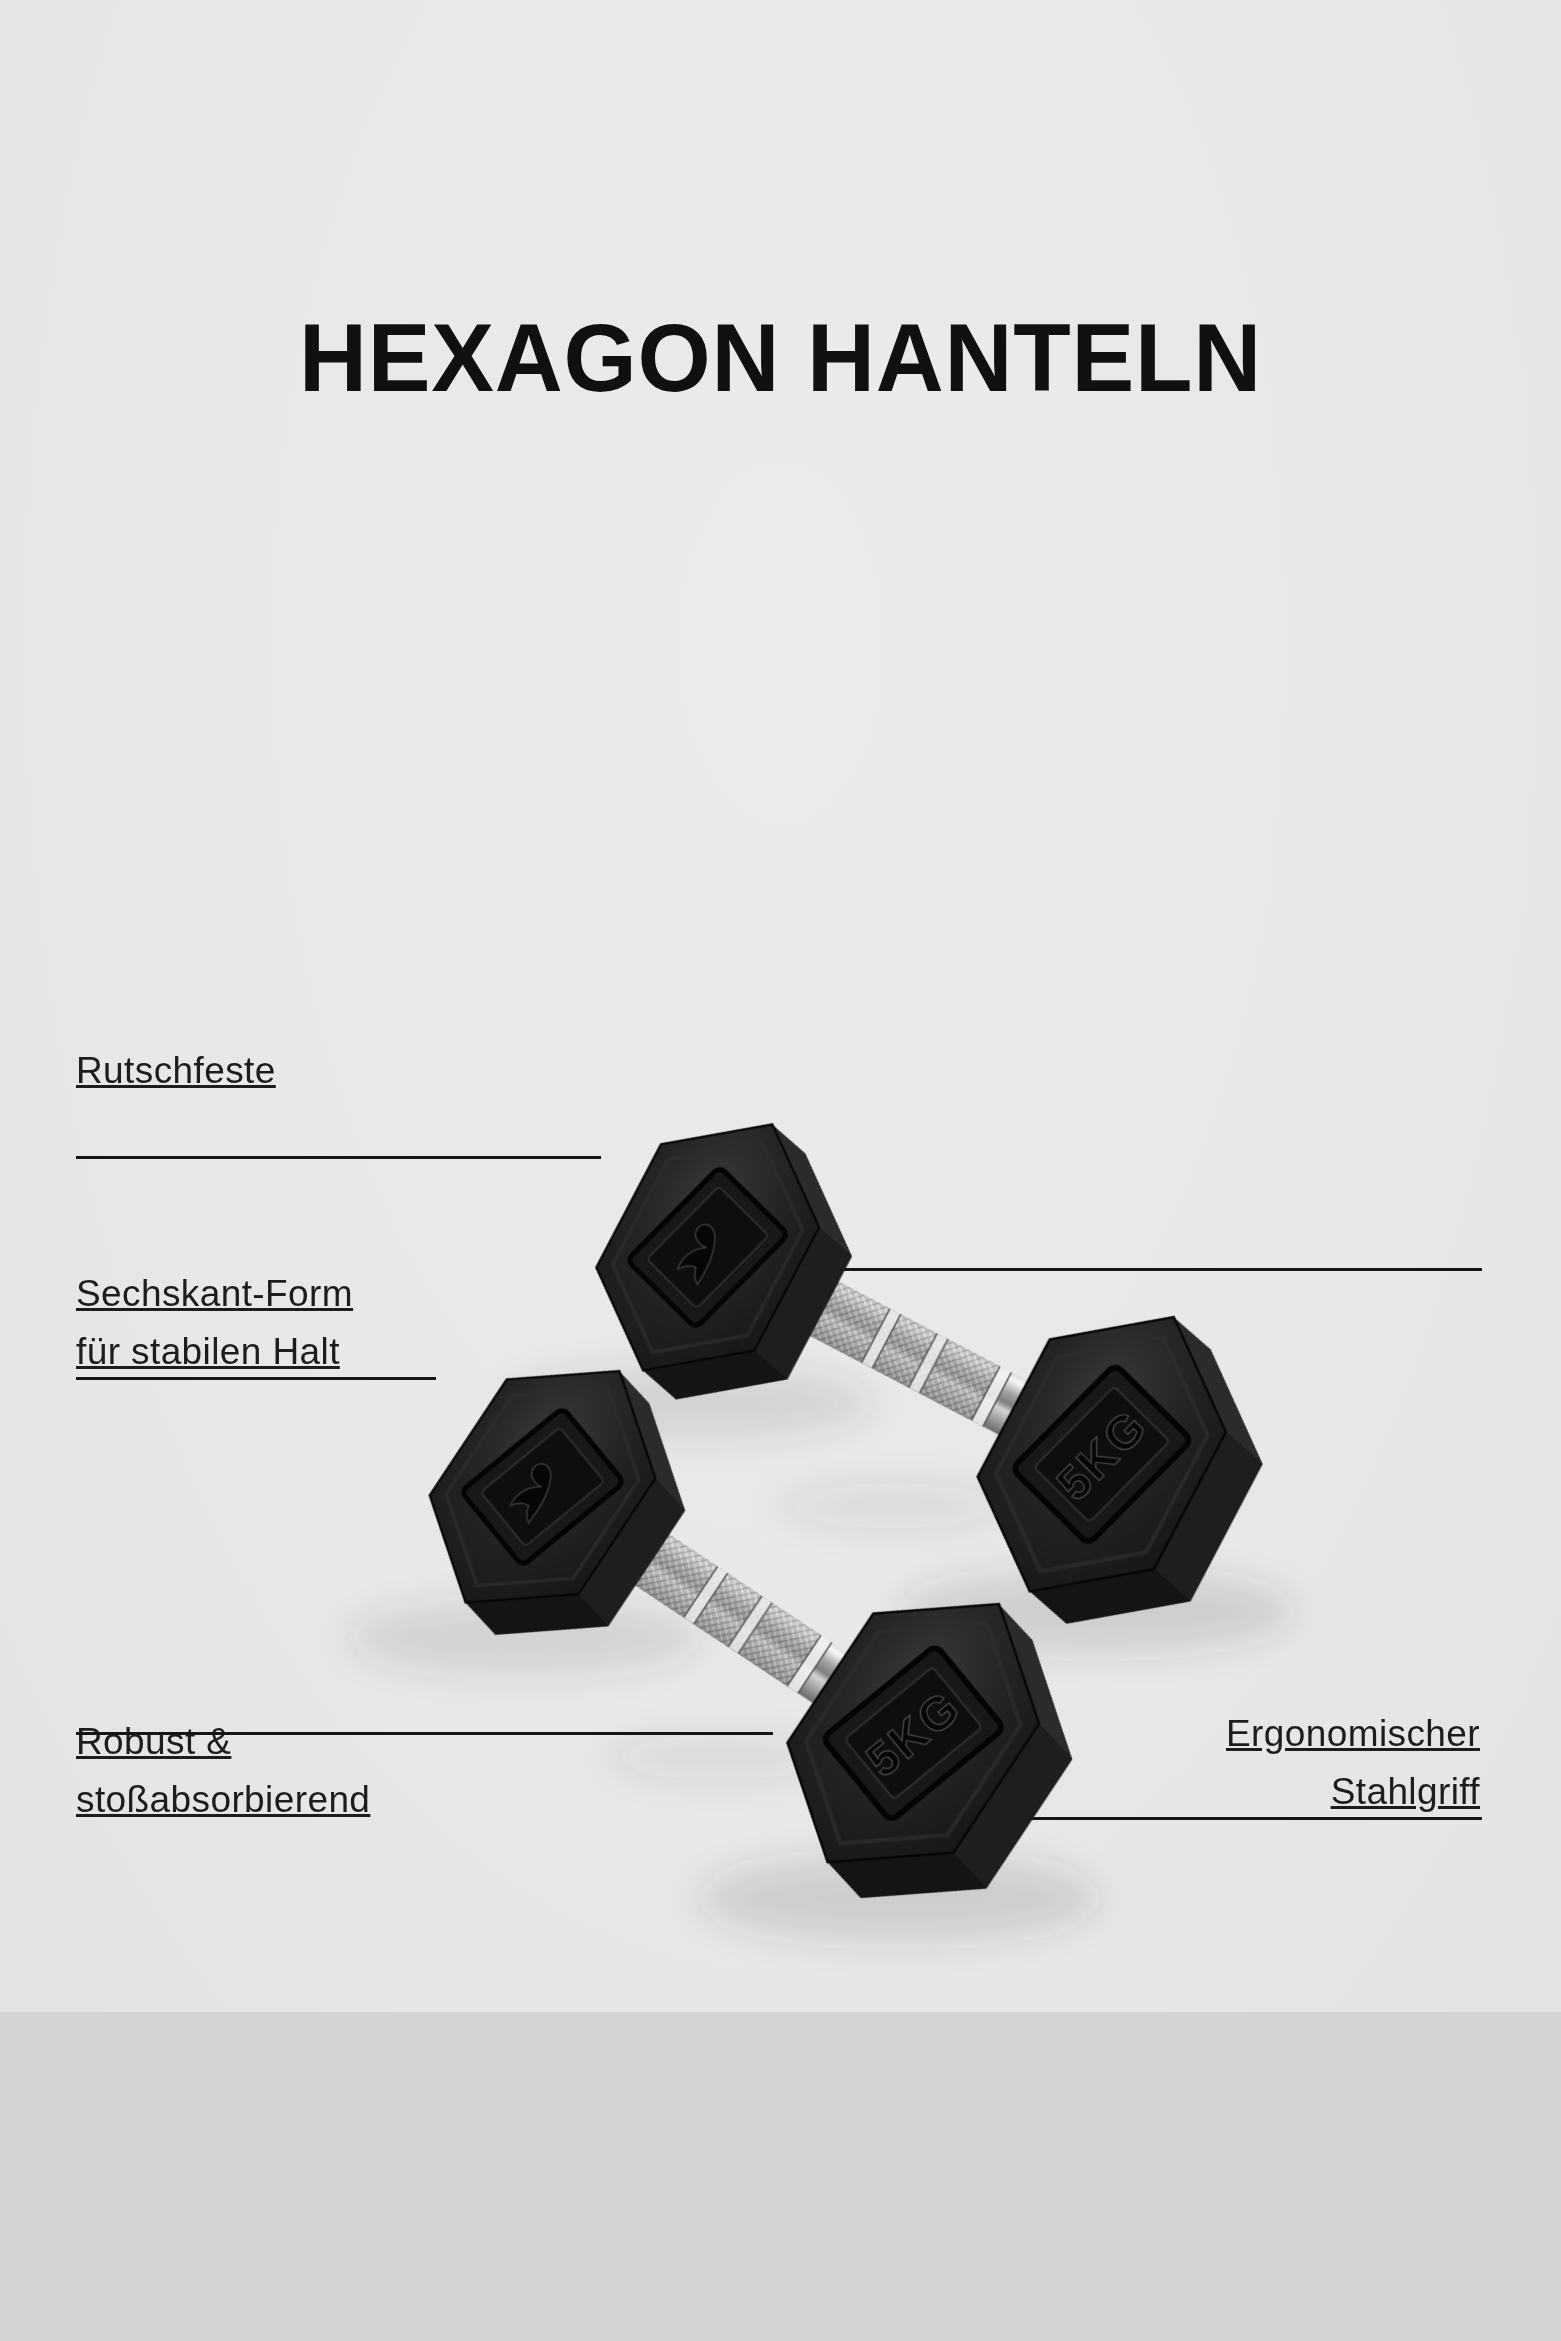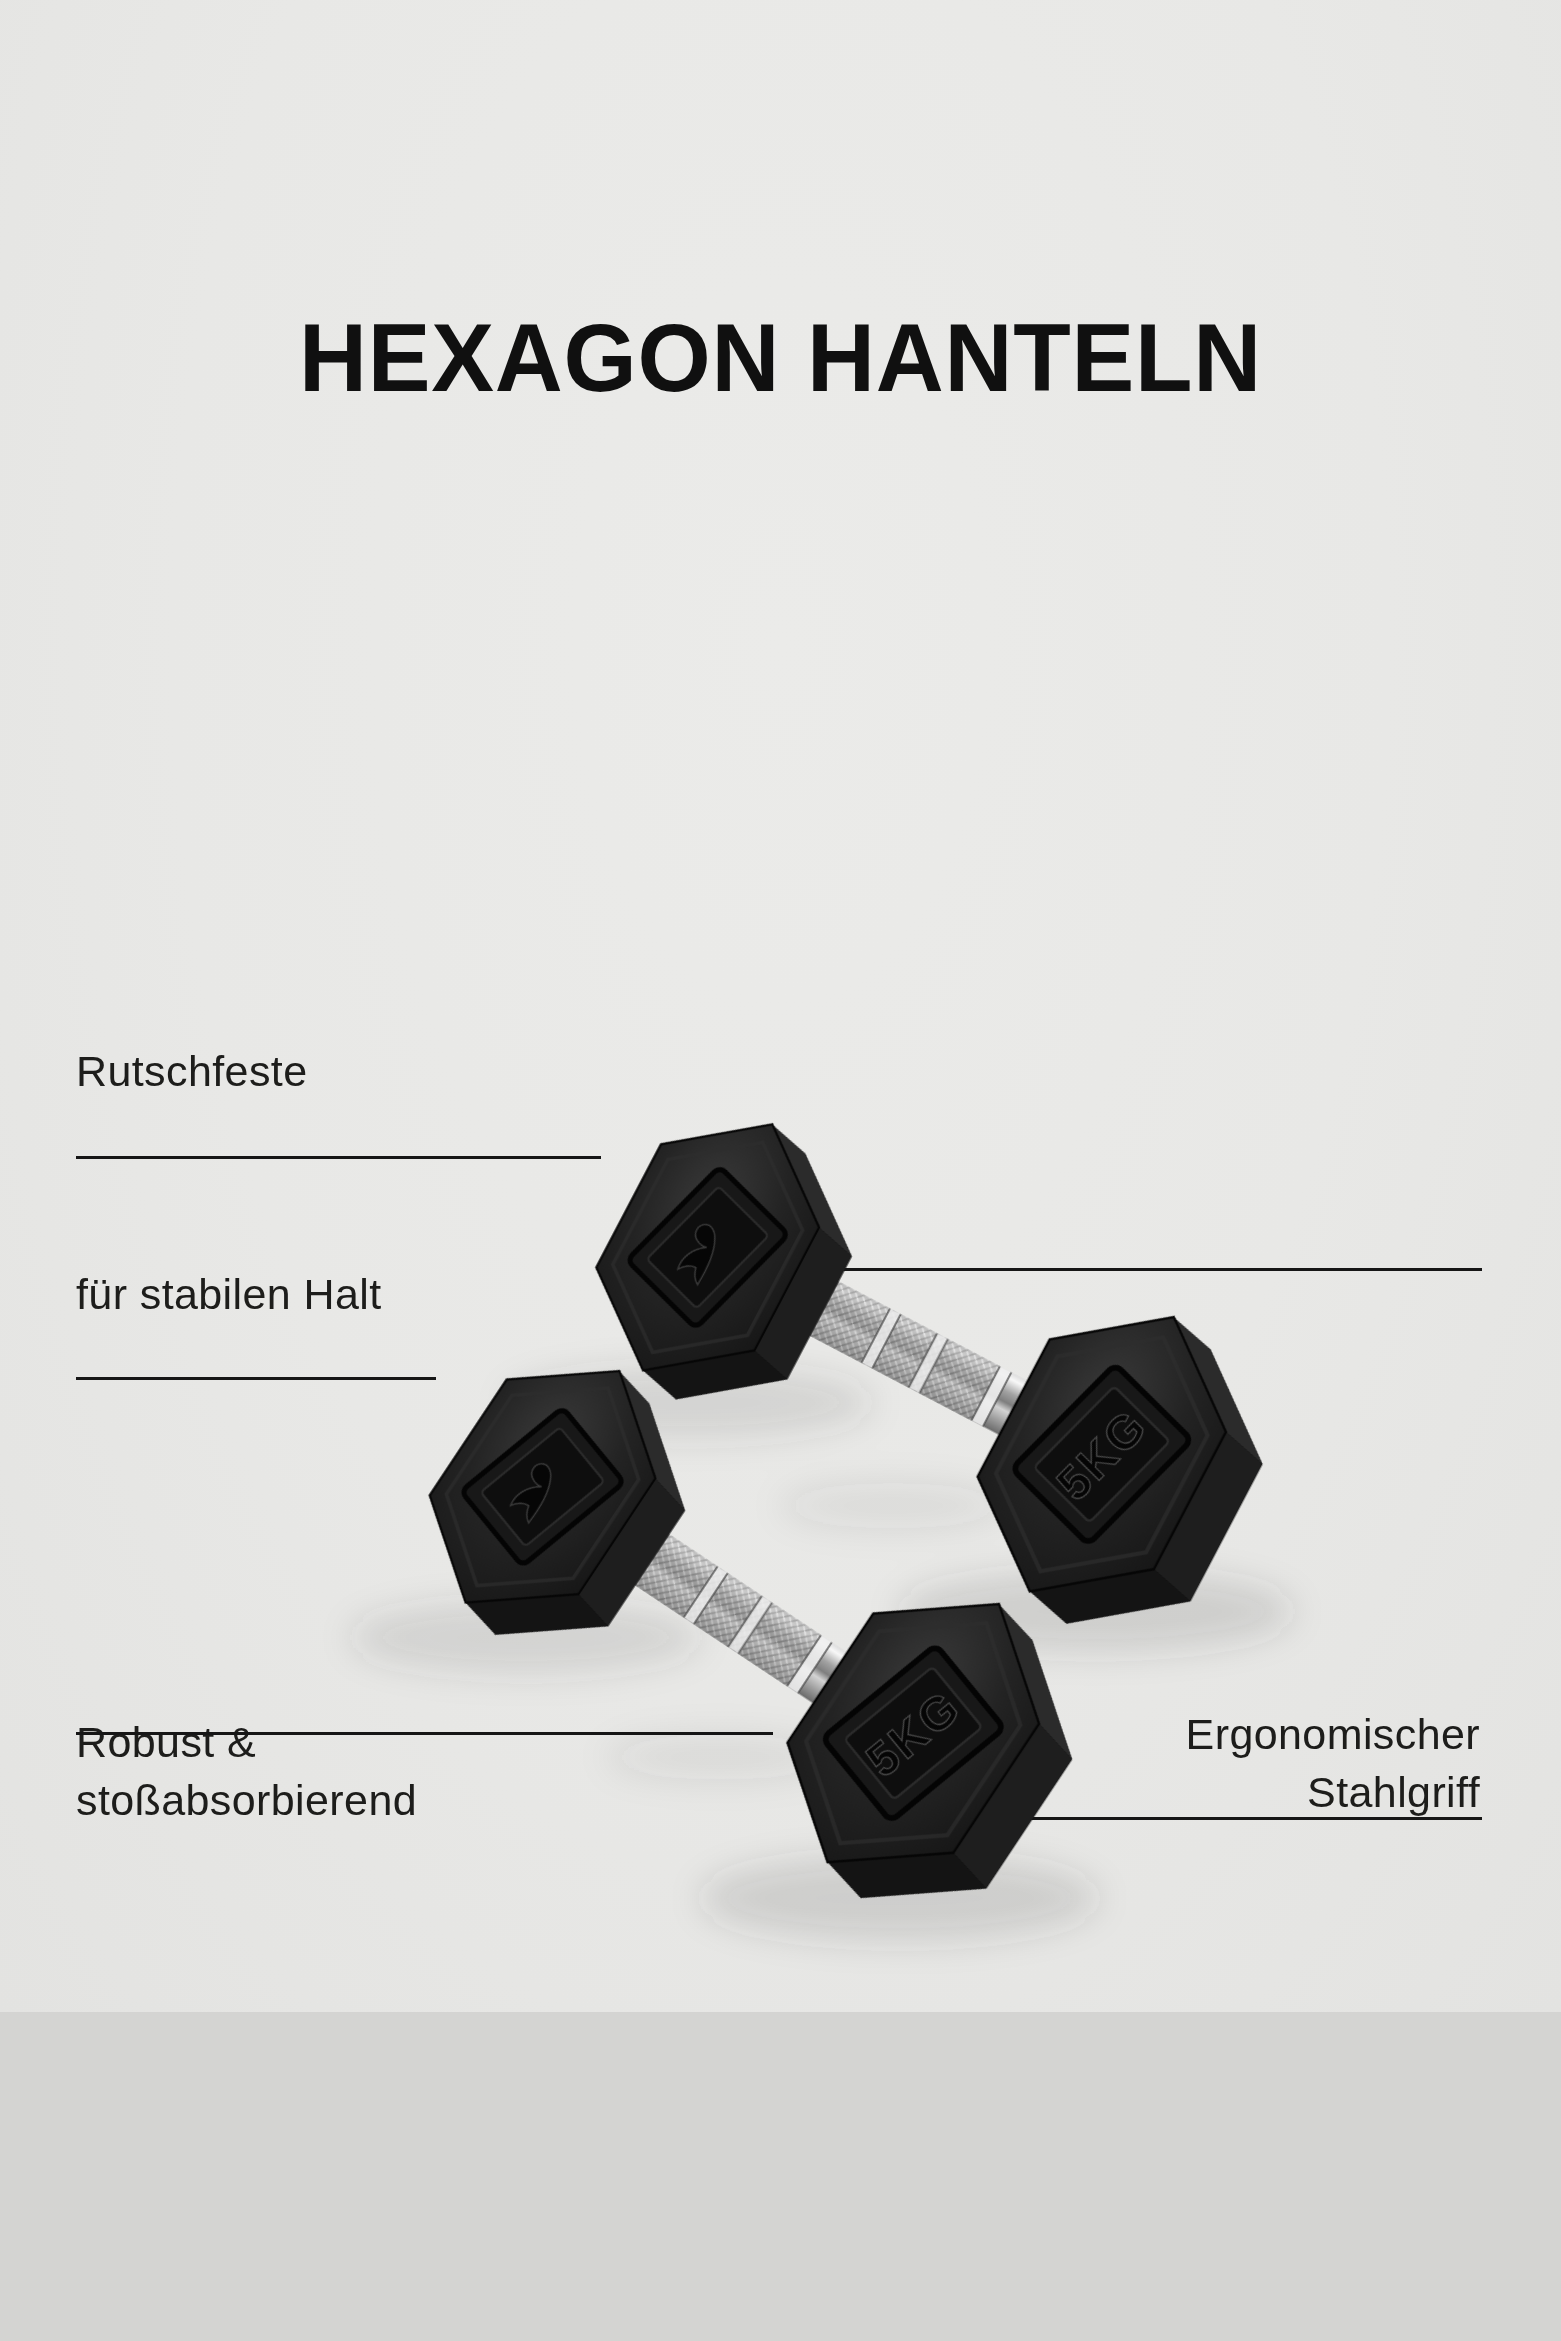--- a/index.html
+++ b/index.html
@@ -17,26 +17,27 @@
     text-align:center;
     font-size:96px;
     font-weight:800;
     letter-spacing:0.8px;
     color:#101010;
     transform:scaleX(0.98);
     white-space:nowrap;
   }
   .callout{
     position:absolute;
-    font-size:43px;
+    font-size:37px;
     line-height:58px;
     letter-spacing:0.4px;
     color:#1d1d1b;
     font-weight:400;
     white-space:nowrap;
+    text-decoration:underline;
   }
   .callout.right{text-align:right;}
   .callout-line{display:block;}
   .underline{
     position:absolute;
     height:3px;
     background:#161616;
   }
   
   #co-coating{left:76px;top:1042px;}
@@ -60,20 +61,21 @@
   <h1 class="title">HEXAGON HANTELN</h1>
 
   <div class="callout" id="co-coating">
     <span class="callout-line">Rutschfeste</span>
   </div>
   <div class="underline" id="ul-coating"></div>
 
   <div class="underline" id="ul-workouts"></div>
 
   <div class="callout" id="co-hexform">
+    <span class="callout-line">Sechskant-Form</span>
     <span class="callout-line">für stabilen Halt</span>
   </div>
   <div class="underline" id="ul-hexform"></div>
 
   <div class="callout" id="co-robust">
     <span class="callout-line">Robust &amp;</span>
     <span class="callout-line">stoßabsorbierend</span>
   </div>
   <div class="underline" id="ul-robust"></div>
 

